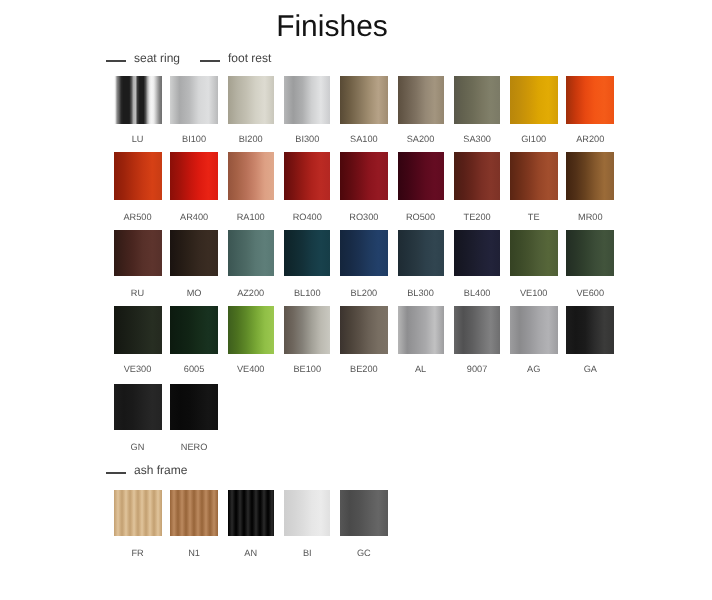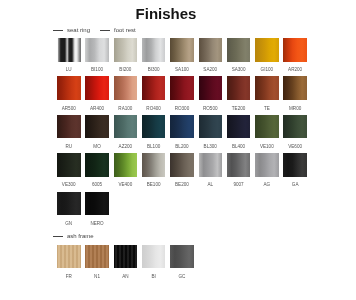--- a/index.html
+++ b/index.html
@@ -1,20 +1,20 @@
 <!DOCTYPE html>
 <html><head>
 <meta charset="utf-8">
 <title>Finishes</title>
 <style>
   html,body{margin:0;padding:0;}
   body{width:356px;height:300px;background:#ffffff;font-family:"Liberation Sans",sans-serif;overflow:hidden;-webkit-font-smoothing:antialiased;}
   #page{position:relative;width:356px;height:300px;}
   .title,.legend .ltxt,.swatch .lab{-webkit-font-smoothing:antialiased;transform:translateZ(0);}
-  .title{position:absolute;left:0;top:5px;width:332px;text-align:center;font-size:15px;font-weight:bold;color:#141414;}
+  .title{position:absolute;left:0;top:5px;width:332px;text-align:center;font-size:15px;font-weight:normal;color:#141414;}
   .legend{position:absolute;display:flex;align-items:center;}
   .legend .dash{display:block;width:10px;height:1px;background:#444;margin-right:4px;}
   .legend .ltxt{font-size:6px;color:#444;white-space:nowrap;line-height:1;}
   .swatch{position:absolute;}
   .swatch .chip{position:absolute;inset:0;}
   .swatch .lab{position:absolute;left:-10px;top:30.3px;width:43.5px;text-align:center;font-size:4.6px;color:#555;white-space:nowrap;line-height:1;}
 </style>
 </head>
 <body>
 

